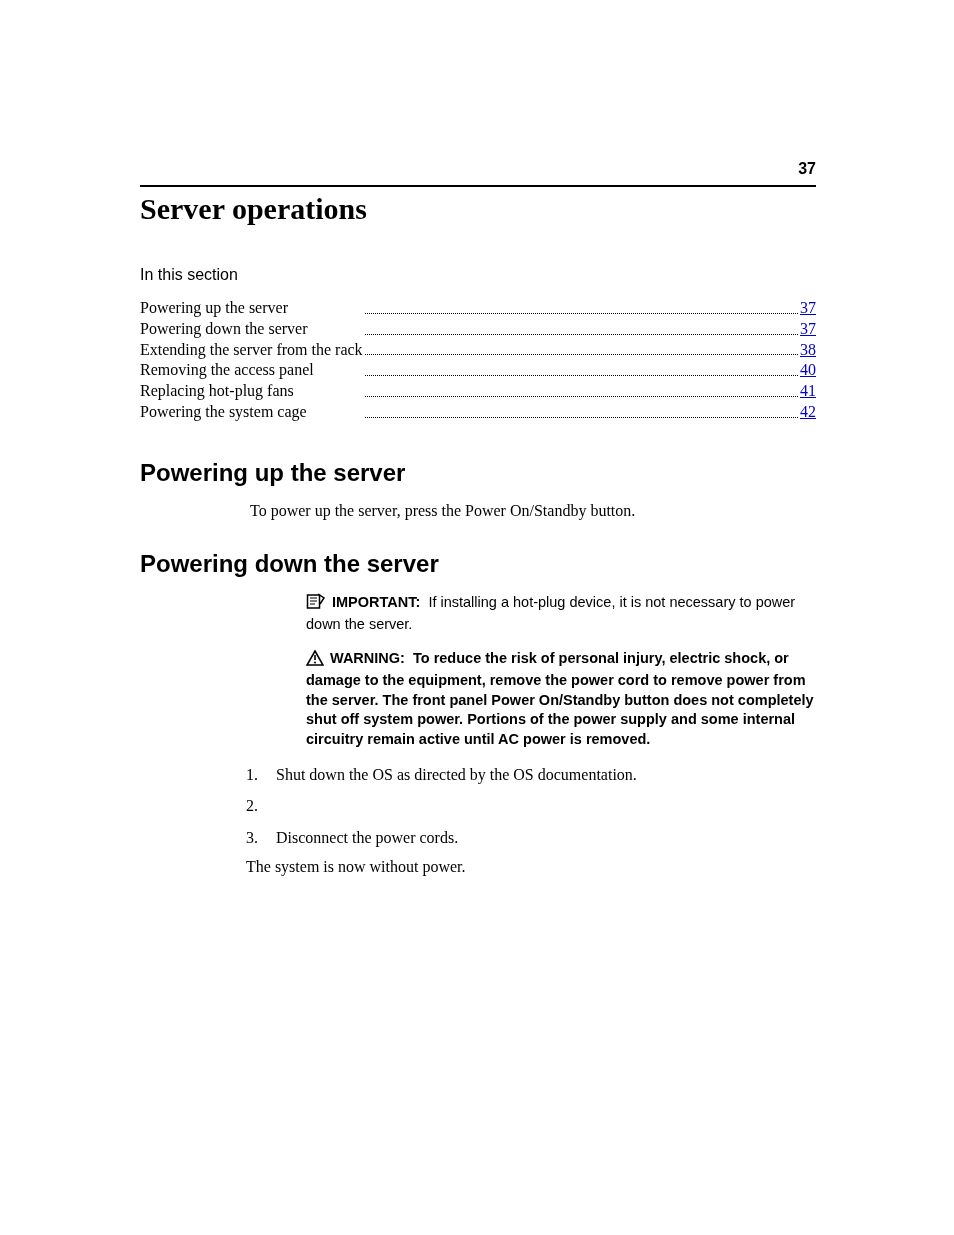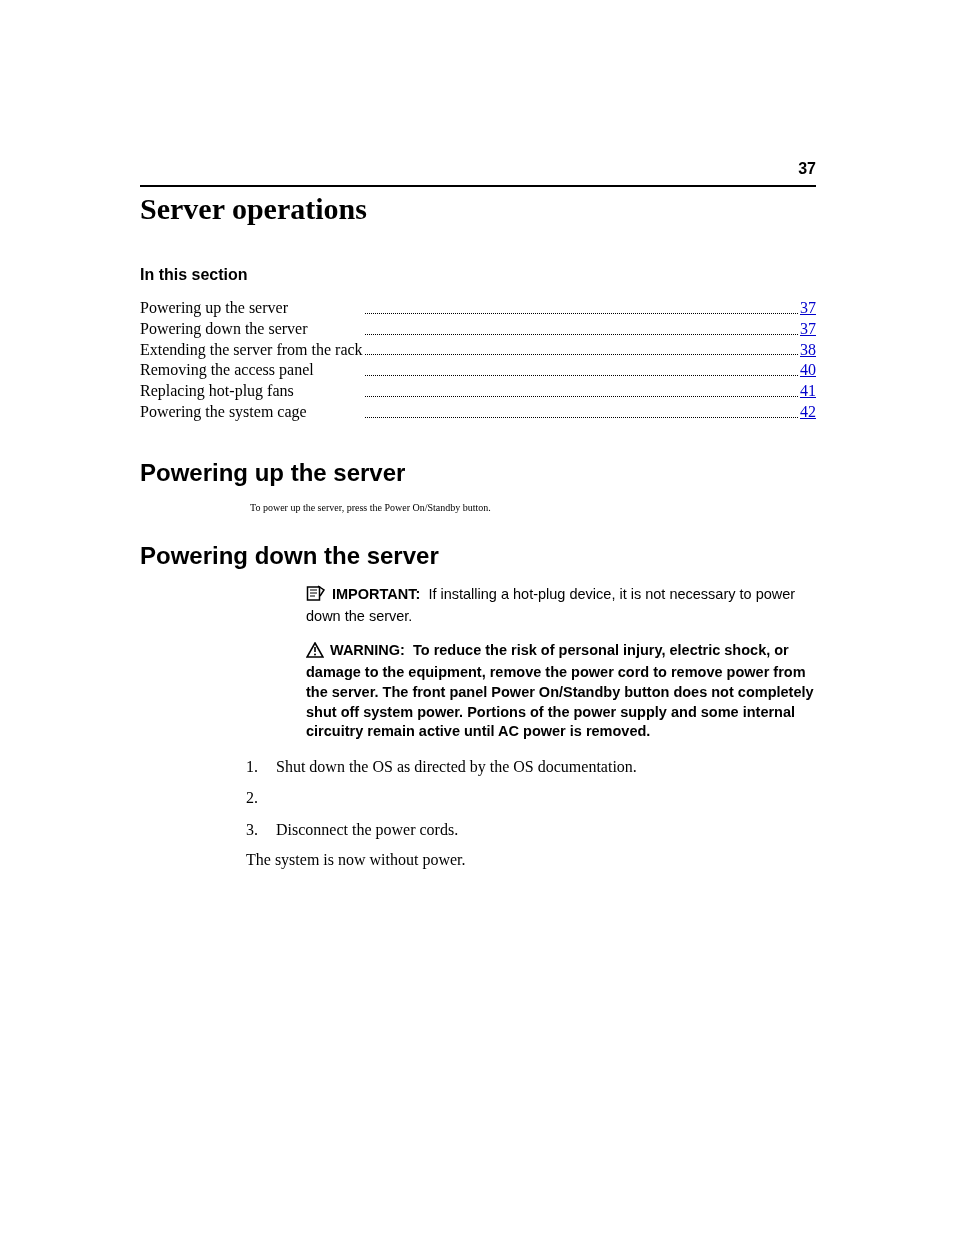--- a/index.html
+++ b/index.html
@@ -35,21 +35,21 @@
     margin-top: 80px;
   }
   h1.title {
     font-family: Liberation Serif, serif;
     font-weight: bold;
     font-size: 30px;
     margin: 0 0 40px 0;
   }
   .subheading {
     font-family: Arial, Helvetica, sans-serif;
-    font-weight: bold;
+    font-weight: normal;
     font-size: 16px;
     margin: 0 0 14px 0;
   }
   .toc {
     width: 100%;
     border-collapse: collapse;
     font-size: 16px;
     line-height: 1.3;
     margin-bottom: 36px;
   }
@@ -81,21 +81,21 @@
     color: #0000cc;
     text-decoration: underline;
   }
   h2.section {
     font-family: Arial, Helvetica, sans-serif;
     font-weight: bold;
     font-size: 24px;
     margin: 0 0 14px 0;
   }
   .body-text {
-    font-size: 10px;
+    font-size: 16px;
     line-height: 1.3;
     margin: 0 0 28px 0;
   }
   .indent-a { margin-left: 110px; }
   .note-block {
     margin-left: 166px;
     margin-right: 0;
     font-family: Arial, Helvetica, sans-serif;
     font-size: 14.5px;
     line-height: 1.35;

